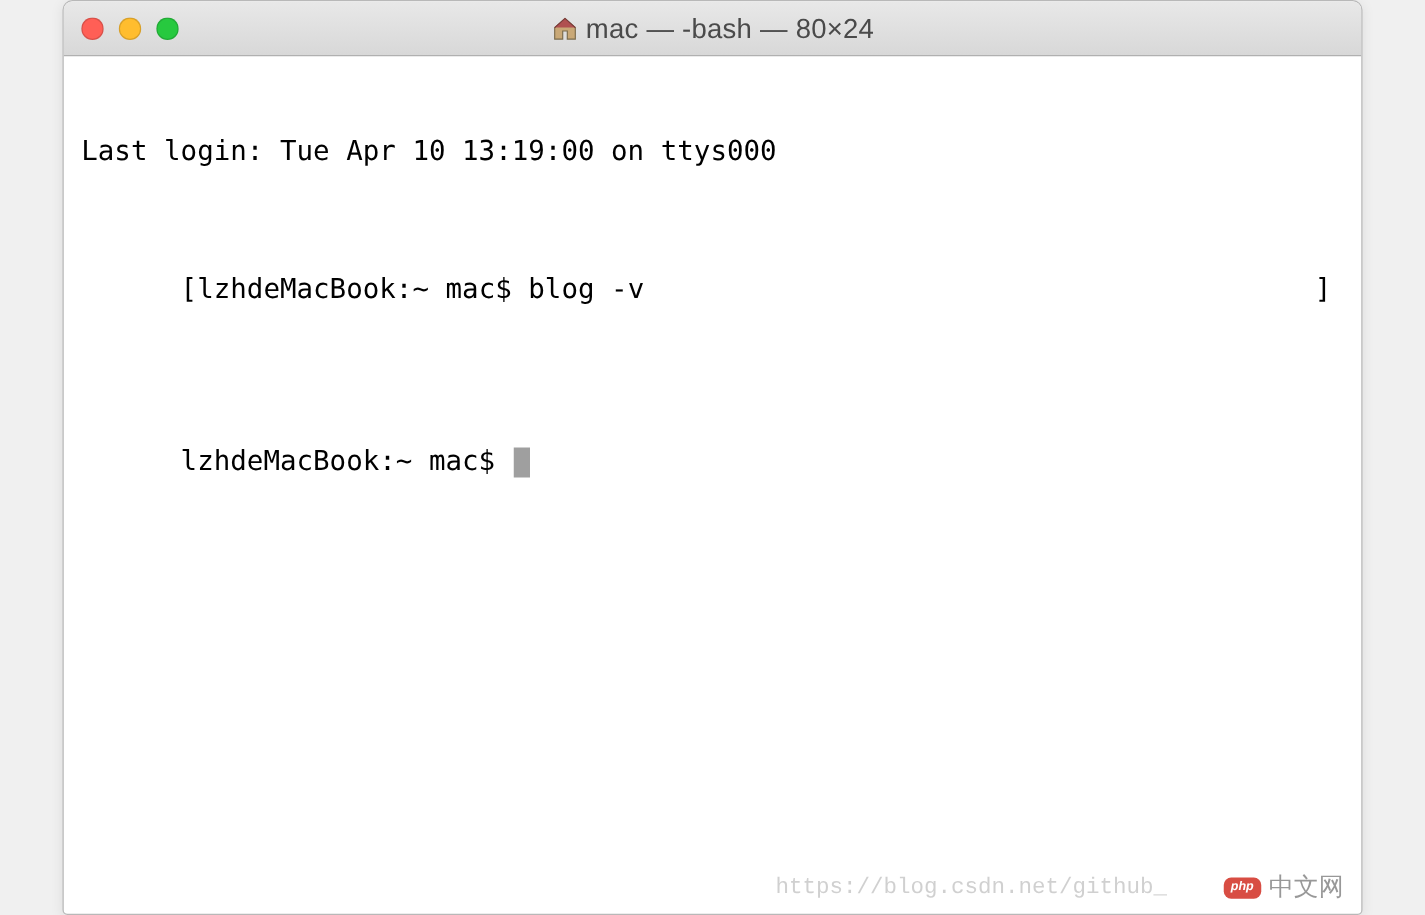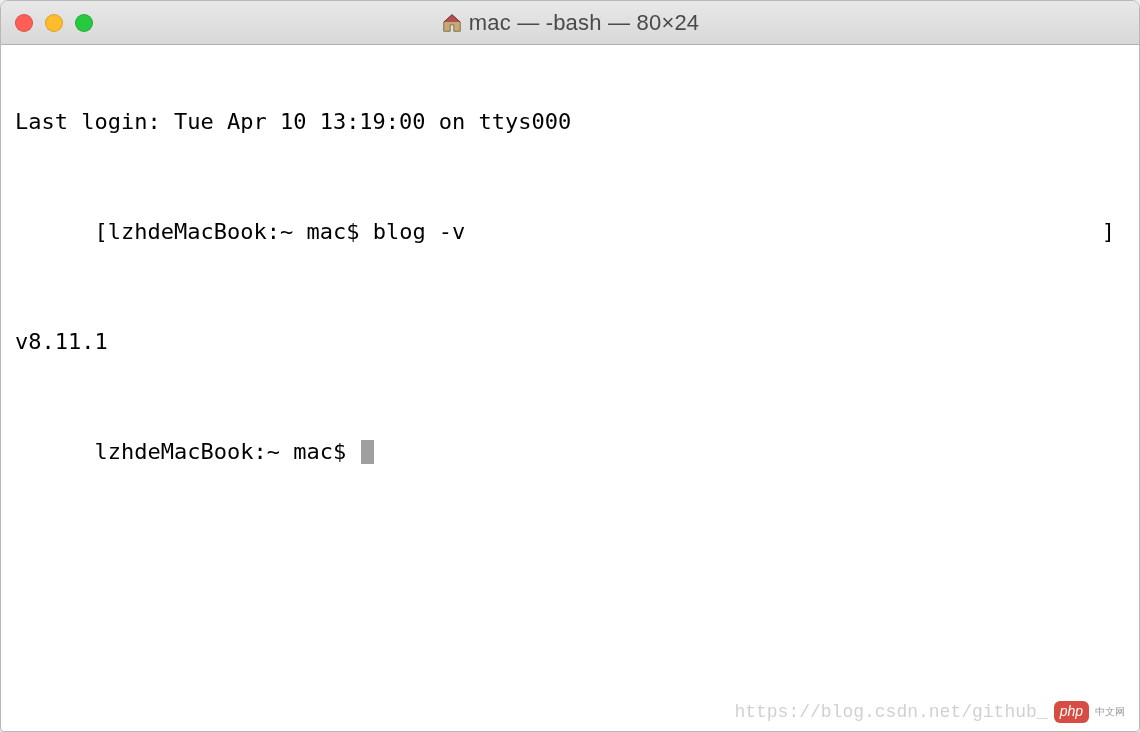--- a/index.html
+++ b/index.html
@@ -9,21 +9,21 @@
     }
     body {
       background: #f0f0f0;
       font-family: -apple-system, BlinkMacSystemFont, "Segoe UI", sans-serif;
       display: flex;
       justify-content: center;
       align-items: flex-start;
       padding: 0;
     }
     .window {
-      width: 1140px;
+      width: 1040px;
       height: 732px;
       background: #ffffff;
       border: 1px solid #b8b8b8;
       border-radius: 8px 8px 4px 4px;
       overflow: hidden;
       box-shadow: 0 2px 10px rgba(0,0,0,0.08);
       position: relative;
     }
     .titlebar {
       height: 44px;
@@ -106,32 +106,33 @@
       font-size: 18px;
       color: rgba(120,120,120,0.35);
       font-family: "Courier New", monospace;
       display: flex;
       align-items: center;
       gap: 6px;
     }
     .watermark-badge {
       background: #d43a2f;
       color: #fff;
-      font-weight: normal;
+      font-weight: bold;
       font-style: italic;
       padding: 2px 6px;
       border-radius: 6px;
-      font-size: 14px;
+      font-size: 10px;
       font-family: sans-serif;
       opacity: 0.9;
+      margin-left: 39px;
     }
     .watermark-cn {
       color: rgba(50,50,50,0.5);
       font-family: sans-serif;
-      font-size: 10px;
+      font-size: 20px;
     }
   </style>
 </head>
 <body>
 
 <div class="window">
   <div class="titlebar">
     <div class="traffic-lights">
       <div class="traffic-light close-btn"></div>
       <div class="traffic-light minimize-btn"></div>
@@ -146,21 +147,20 @@
       </span>
       <span class="title-text">mac — -bash — 80×24</span>
     </div>
   </div>
 
   <div class="terminal-body">
     <span class="term-line">Last login: Tue Apr 10 13:19:00 on ttys000</span>
     <div class="term-line" style="position:relative;">
       <span class="bracket">[</span><span>lzhdeMacBook:~ mac$ </span><span>blog -v</span><span class="right-bracket">]</span>
     </div>
-    <span class="term-line">v8.11.1</span>
     <div class="term-line">
       <span>lzhdeMacBook:~ mac$ </span><span class="cursor"></span>
     </div>
 
     <div class="watermark">
       <span>https://blog.csdn.net/github_</span>
       <span class="watermark-badge">php</span>
       <span class="watermark-cn">中文网</span>
     </div>
   </div>

